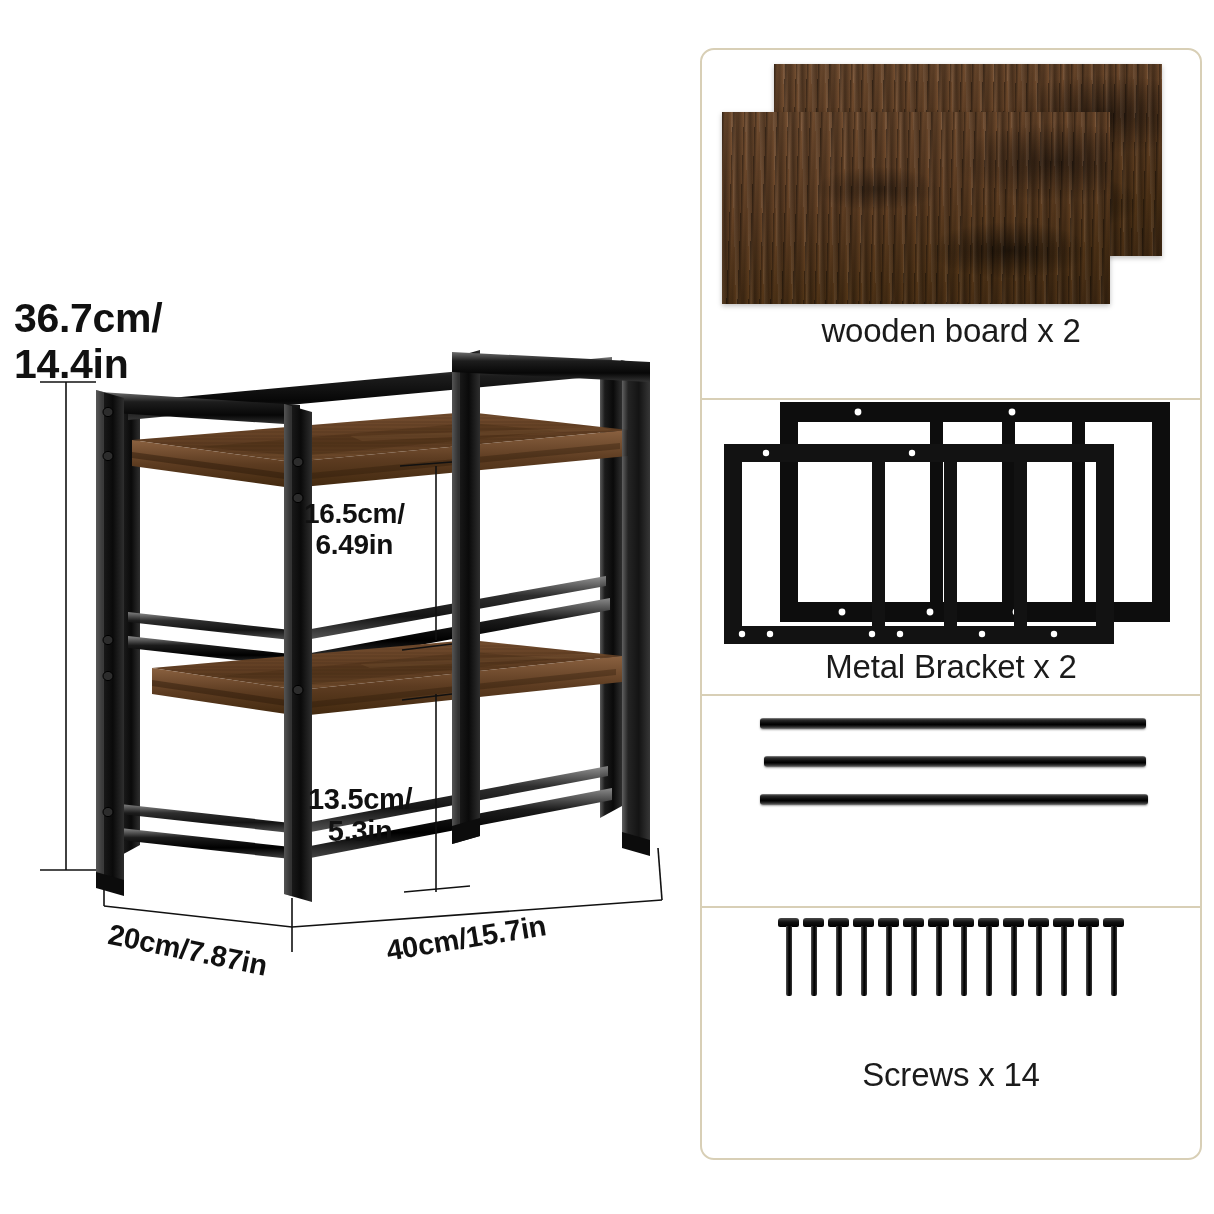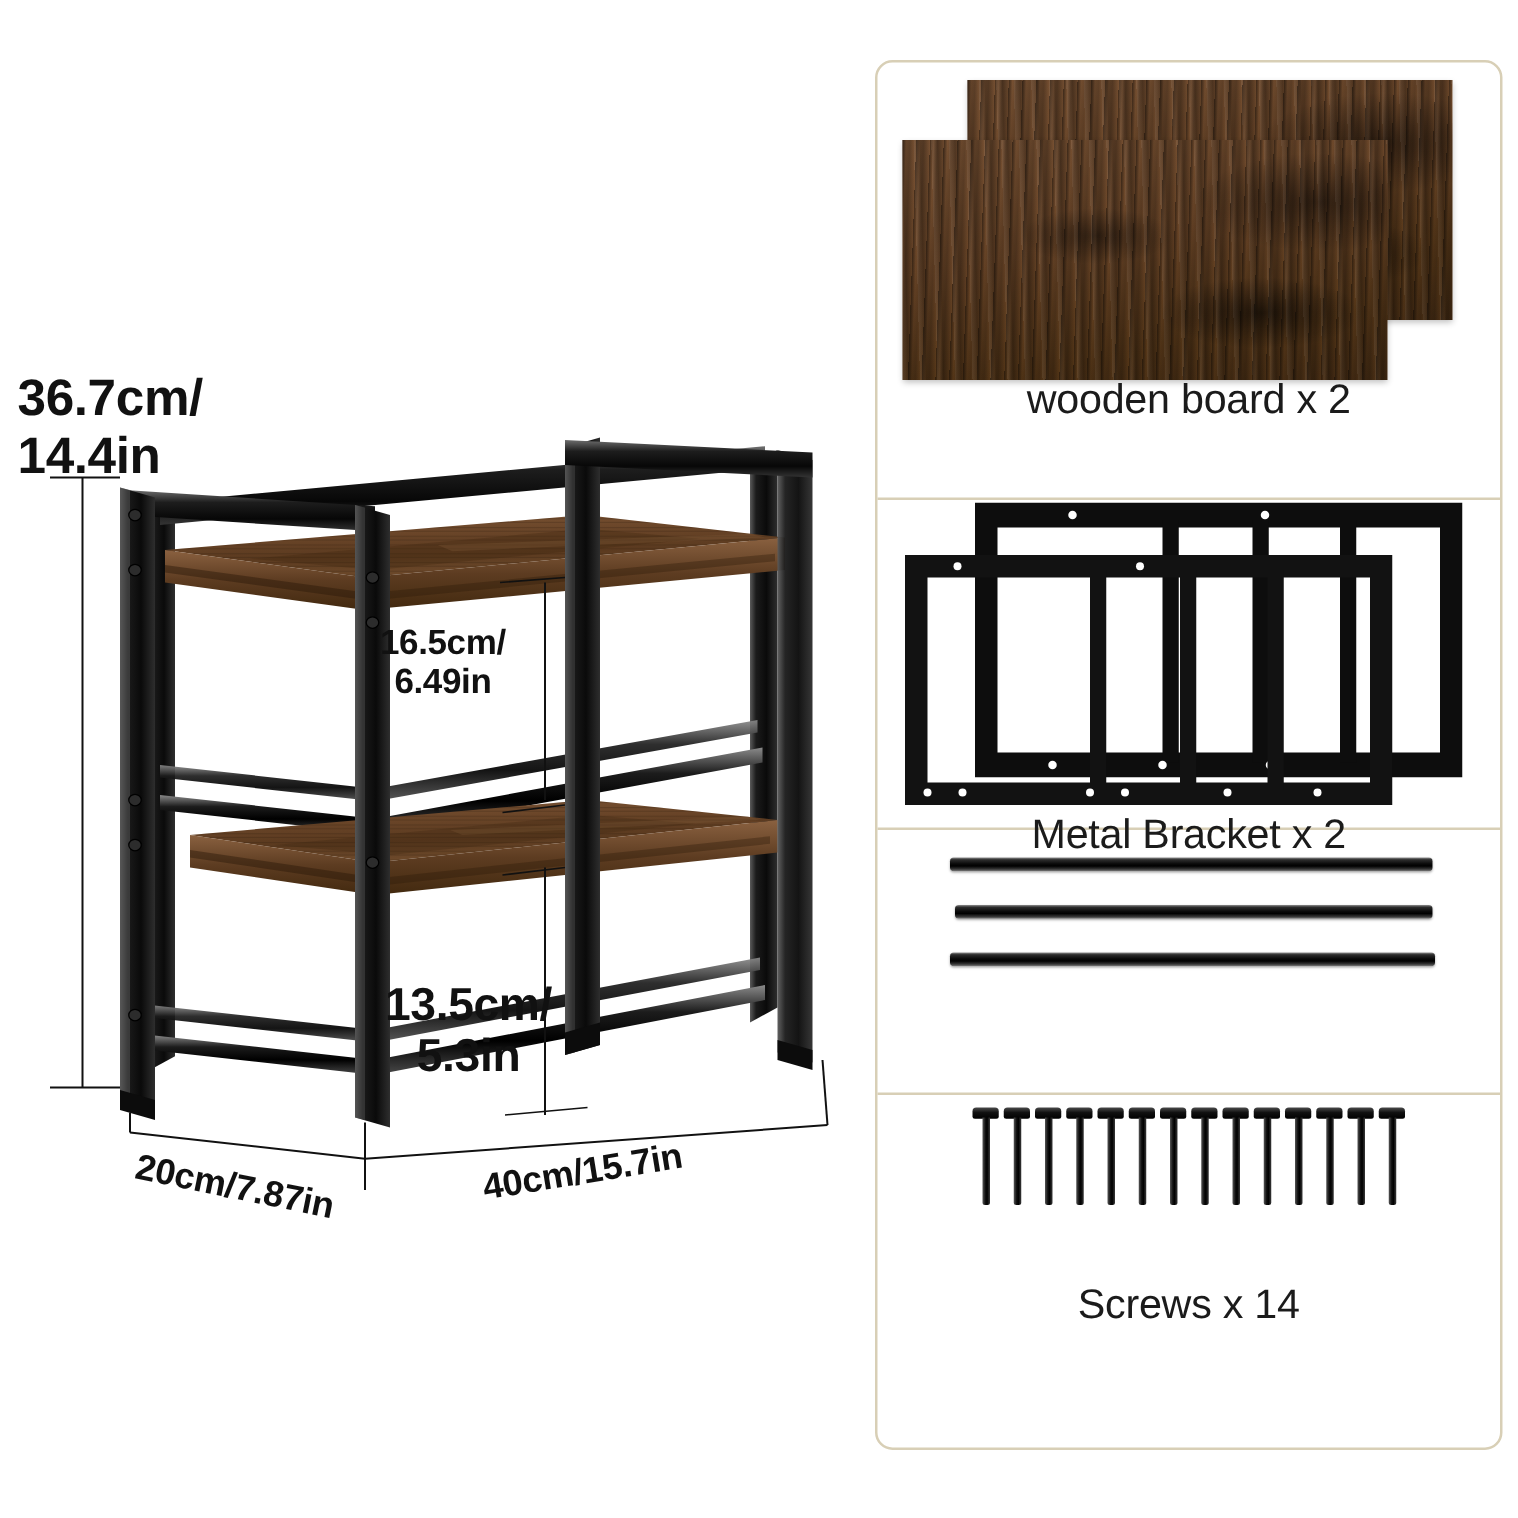--- a/index.html
+++ b/index.html
@@ -22,55 +22,55 @@
     font-family:"Liberation Sans", sans-serif;
     font-weight:700;
     color:#111;
     letter-spacing:-0.3px;
     line-height:1.12;
     white-space:pre-line;
     text-align:center;
   }
   #dim-height{ left:14px; top:296px; font-size:41px; text-align:left; }
   #dim-gap-top{ left:304px; top:498px; font-size:28px; }
-  #dim-gap-bottom{ left:308px; top:783px; font-size:37px; }
+  #dim-gap-bottom{ left:308px; top:783px; font-size:29px; }
   #dim-depth{
     left:112px; top:918px; font-size:29px;
     transform:rotate(11.5deg); transform-origin:left top;
   }
   #dim-width{
     left:384px; top:935px; font-size:29px;
     transform:rotate(-9.2deg); transform-origin:left top;
   }
 
   
   #parts{
     position:absolute; left:700px; top:48px;
     width:502px; height:1112px;
     border:2px solid #d8cfb6;
     border-radius:14px;
     background:#fff;
   }
   .panel{ position:relative; border-bottom:2px solid #d8cfb6; }
   .panel:last-child{ border-bottom:none; }
   #panel-boards{ height:350px; }
-  #panel-brackets{ height:264px; }
+  #panel-brackets{ height:296px; }
   #panel-pipes{ height:212px; }
   #panel-screws{ height:216px;border-radius:26px; }
 
   .panel-art{ position:relative; width:100%; }
   .panel-label{
     position:absolute; left:0; right:0;
     text-align:center;
     font-size:33px;
     font-weight:400;
     color:#1b1b1b;
     letter-spacing:-0.2px;
   }
-  #label-boards{ top:250px; }
+  #label-boards{ top:262px; }
   #label-brackets{ top:248px; }
   #label-pipes{ top:146px; }
   #label-screws{ top:148px; }
 
   
   .board{
     position:absolute;
     background:
       repeating-linear-gradient(92deg, rgba(0,0,0,0.40) 0px, rgba(0,0,0,0) 3px, rgba(0,0,0,0.16) 6px, rgba(0,0,0,0) 11px),
       repeating-linear-gradient(88.5deg, rgba(255,255,255,0.07) 0px, rgba(0,0,0,0.30) 5px, rgba(0,0,0,0) 14px),

